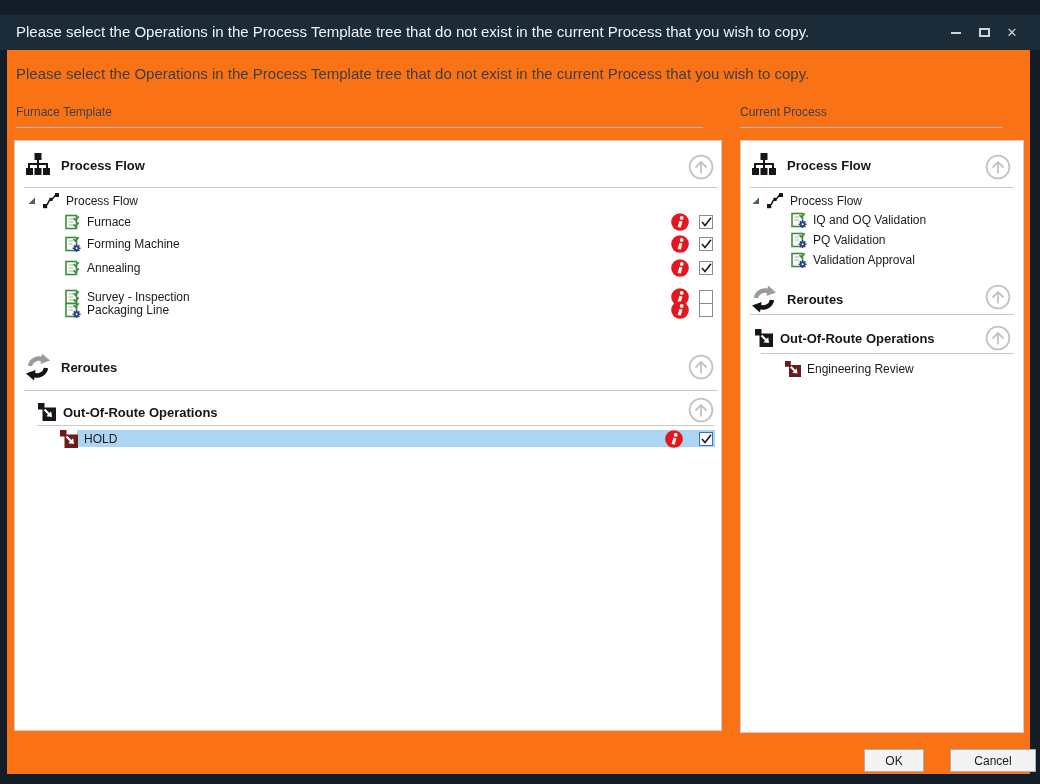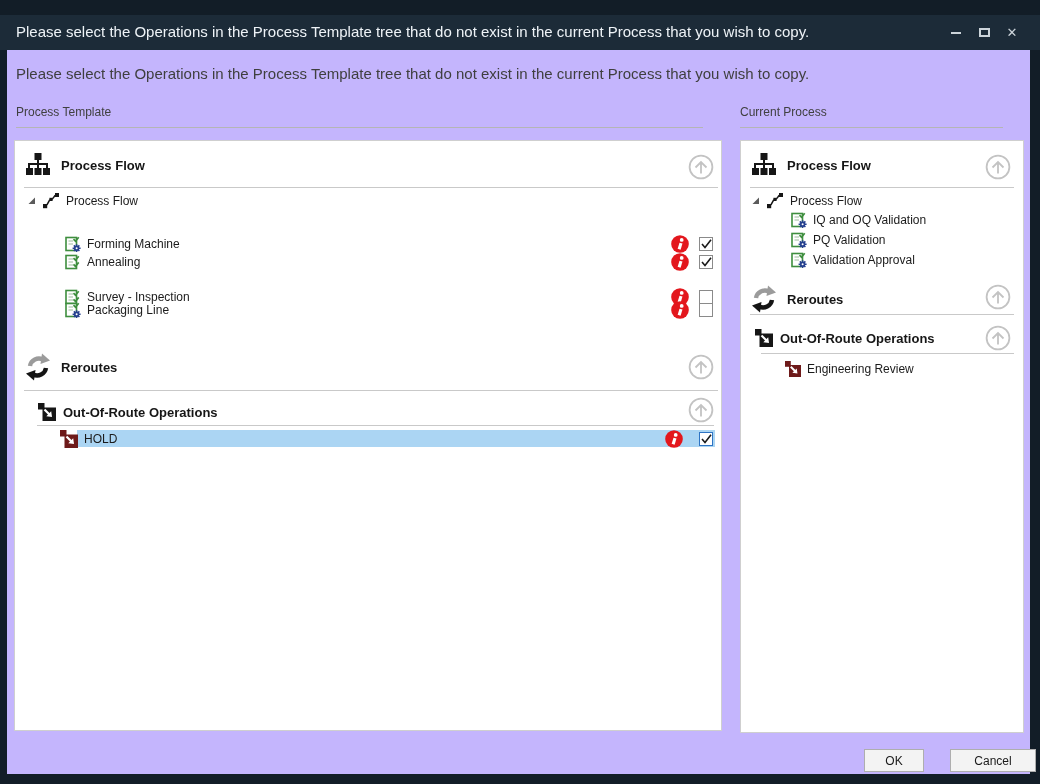--- a/index.html
+++ b/index.html
@@ -1,17 +1,17 @@
 <!DOCTYPE html>
 <html><head>
 <meta charset="utf-8">
 <style>
   *{margin:0;padding:0;box-sizing:border-box}
   html,body{background:#3a3a3a}
-  .window{position:relative;width:1040px;height:784px;background:#c4b5fd;overflow:hidden;
+  .window{position:relative;width:1040px;height:784px;background:#f97316;overflow:hidden;
           font-family:"Liberation Sans",sans-serif;color:#1b1b1b}
   
   .titlebar{position:absolute;top:0;left:0;right:0;height:50px;background:#1c2b38}
   .topstrip{position:absolute;top:0;left:0;right:0;height:15px;background:#121d27}
   .title{position:absolute;left:16px;top:23px;font-size:15px;color:#eef3f7;white-space:nowrap}
   .controls{position:absolute;top:15px;right:14px;height:35px;display:flex;align-items:center}
   .wbtn{width:28px;height:30px;display:flex;align-items:center;justify-content:center;cursor:default}
   .glyph-min{width:10px;height:2px;background:#ccd4da;display:inline-block}
   .glyph-max{width:11px;height:9px;border:2px solid #ccd4da;display:inline-block}
   .glyph-close{color:#ccd4da;font-size:13px;line-height:1}
@@ -131,21 +131,21 @@
           <span class="glyph-close">✕</span>
         </div>
     </div>
   </div>
   <div class="frame-left"></div>
   <div class="frame-right"></div>
   <div class="frame-bottom"></div>
 
   <div class="heading">Please select the Operations in the Process Template tree that do not exist in the current Process that you wish to copy.</div>
 
-  <div class="col-label" style="left:16px">Process Template</div>
+  <div class="col-label" style="left:16px">Furnace Template</div>
   <div class="col-underline" style="left:16px;width:687px"></div>
   <div class="col-label" style="left:740px">Current Process</div>
   <div class="col-underline" style="left:740px;width:263px"></div>
 
   <div class="panel" id="leftPanel">
     <div class="sec-h" style="top:7px;height:34px">
       <span class="sp" style="width:9px"></span>
       <span class="ico">
           <svg width="28" height="28">
             <use href="#i-orgchart"></use>
@@ -168,54 +168,71 @@
         </span>
       <span class="sp" style="width:6px"></span>
       <span class="ico">
           <svg width="18" height="18">
             <use href="#i-flow"></use>
           </svg>
         </span>
       <span class="tlabel">Process Flow</span>
     </div>
 
-    <div class="trow op-row" style="top:92px;height:22px">
-      <span class="sp" style="width:50px"></span>
-      <span class="ico">
-          <svg width="16" height="16">
-            <use href="#i-opgear"></use>
-          </svg>
-        </span>
-      <span class="tlabel">Forming Machine</span>
+    <div class="trow op-row" style="top:70px;height:22px">
+      <span class="sp" style="width:50px"></span>
+      <span class="ico">
+          <svg width="16" height="16">
+            <use href="#i-opcheck"></use>
+          </svg>
+        </span>
+      <span class="tlabel">Furnace</span>
       <span class="info"><svg width="18" height="18">
             <use href="#i-info"></use>
           </svg></span>
       <span class="cb">
           <svg width="11" height="10">
             <use href="#i-check"></use>
           </svg>
         </span>
     </div>
-    <div class="trow op-row" style="top:110px;height:22px">
-      <span class="sp" style="width:50px"></span>
-      <span class="ico">
-          <svg width="16" height="16">
-            <use href="#i-opcheck"></use>
-          </svg>
-        </span>
-      <span class="tlabel">Annealing</span>
+    <div class="trow op-row" style="top:92px;height:22px">
+      <span class="sp" style="width:50px"></span>
+      <span class="ico">
+          <svg width="16" height="16">
+            <use href="#i-opgear"></use>
+          </svg>
+        </span>
+      <span class="tlabel">Forming Machine</span>
       <span class="info"><svg width="18" height="18">
             <use href="#i-info"></use>
           </svg></span>
       <span class="cb">
           <svg width="11" height="10">
             <use href="#i-check"></use>
           </svg>
         </span>
     </div>
+    <div class="trow op-row" style="top:116px;height:22px">
+      <span class="sp" style="width:50px"></span>
+      <span class="ico">
+          <svg width="16" height="16">
+            <use href="#i-opcheck"></use>
+          </svg>
+        </span>
+      <span class="tlabel">Annealing</span>
+      <span class="info"><svg width="18" height="18">
+            <use href="#i-info"></use>
+          </svg></span>
+      <span class="cb">
+          <svg width="11" height="10">
+            <use href="#i-check"></use>
+          </svg>
+        </span>
+    </div>
     <div class="trow op-row" style="top:145px;height:22px">
       <span class="sp" style="width:50px"></span>
       <span class="ico">
           <svg width="16" height="16">
             <use href="#i-opcheck"></use>
           </svg>
         </span>
       <span class="tlabel">Survey - Inspection</span>
       <span class="info"><svg width="18" height="18">
             <use href="#i-info"></use>

